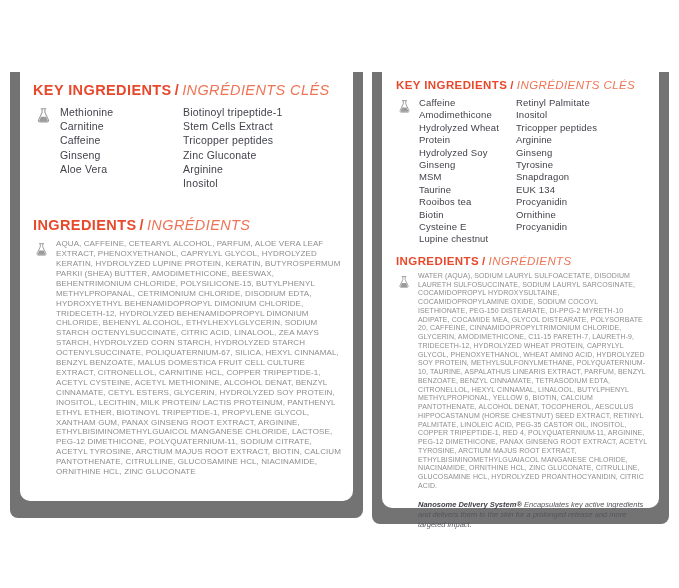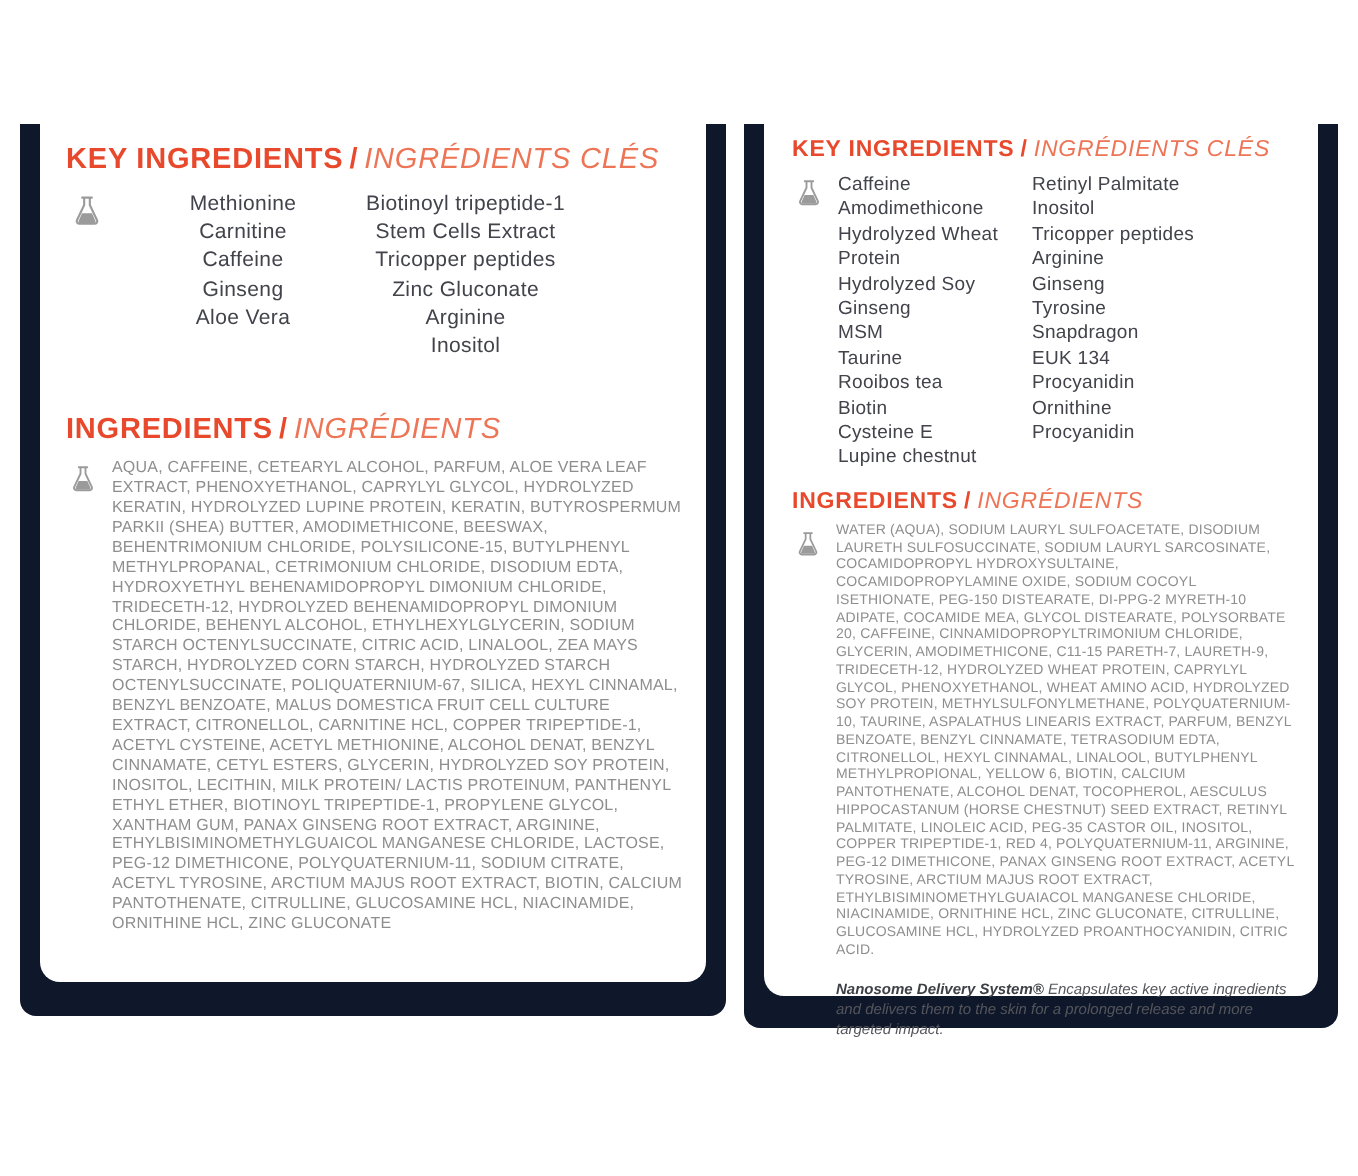--- a/index.html
+++ b/index.html
@@ -1,34 +1,34 @@
 <!DOCTYPE html>
 <html><head>
 <meta charset="utf-8">
 <style>
   html,body{margin:0;padding:0;background:#ffffff;}
   body{width:679px;height:588px;position:relative;font-family:"Liberation Sans",sans-serif;overflow:hidden;}
 
-  .panel{position:absolute;background:#0f172a;border-radius:0 0 8px 8px;}
+  .panel{position:absolute;background:#737373;border-radius:0 0 8px 8px;margin-top:10px;}
   .panel-left{left:10px;top:62px;width:353px;height:446px;}
   .panel-right{left:372px;top:62px;width:297px;height:452px;}
 
   .card{position:absolute;left:10px;right:10px;top:0;background:#ffffff;border-radius:0 0 10px 10px;box-sizing:border-box;}
   .panel-left  .card{bottom:17px;padding:10px 8px 0 13px;}
   .panel-right .card{bottom:16px;padding:7px 8px 0 14px;}
 
   .hdr{white-space:nowrap;letter-spacing:.4px;}
   .hdr .en{font-weight:bold;color:#E8492C;}
   .hdr .sep{font-weight:bold;color:#E8492C;padding:0 3px;}
   .hdr .fr{font-style:italic;color:#EE7456;}
   .panel-left  .hdr{font-size:14.5px;}
   .panel-right .hdr{font-size:11.5px;}
 
   .key-row,.ing-row{display:flex;align-items:flex-start;}
-  .panel-left  .key-row{margin-top:7px;text-align:center;}
+  .panel-left  .key-row{margin-top:7px;}
   .panel-right .key-row{margin-top:6px;}
 
   .flask{flex:0 0 auto;}
   .panel-left  .key-row .flask{width:17px;height:19px;margin:1px 0 0 2px;}
   .panel-right .key-row .flask{width:15px;height:17px;margin:1px 0 0 1px;}
   .panel-left  .ing-row .flask{width:15px;height:17px;margin:2px 0 0 1px;}
   .panel-right .ing-row .flask{width:14px;height:16px;margin:2px 0 0 1px;}
 
   .key-cols{display:flex;}
   .panel-left  .key-cols{margin-left:8px;}

